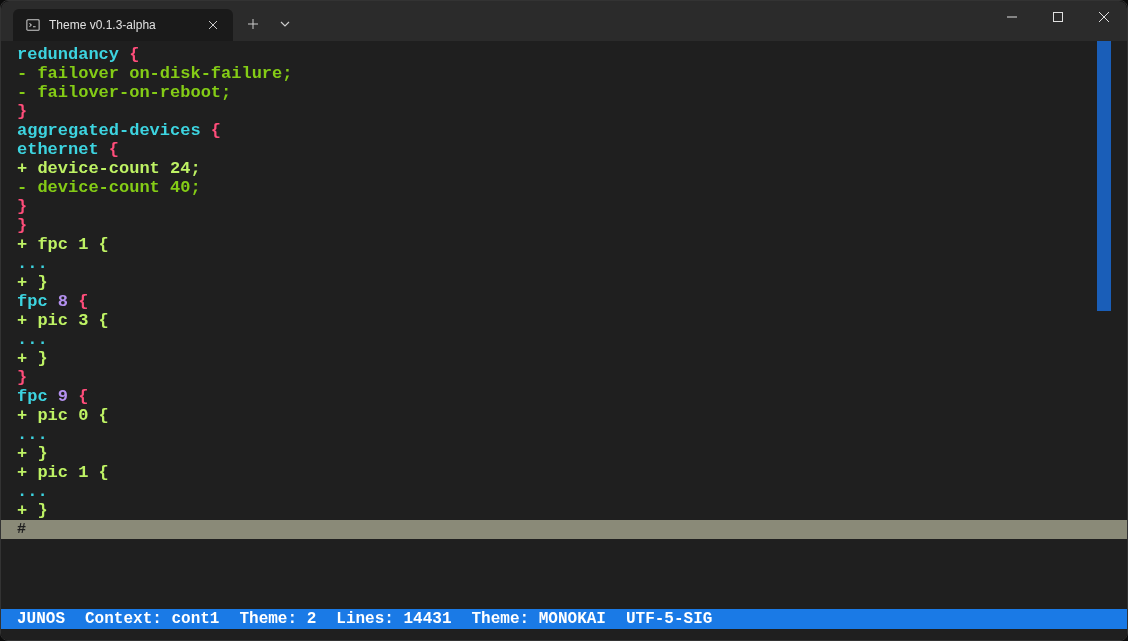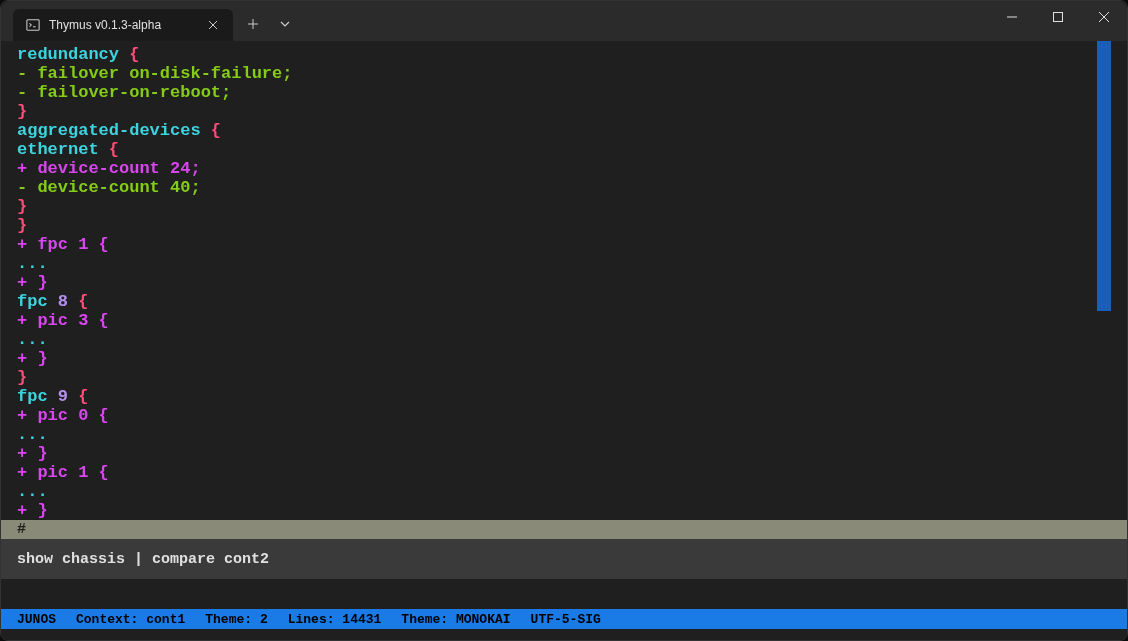--- a/index.html
+++ b/index.html
@@ -143,34 +143,34 @@
     .status-bar {
       position: absolute;
       bottom: 11px;
       left: 0;
       right: 0;
       height: 20px;
       background: #1a7ae6;
       display: flex;
       align-items: center;
       padding: 0 16px;
-      color: #000000;
-      font-size: 13px;
+      color: #ffffff;
+      font-size: 16px;
       gap: 20px;
       font-weight: bold;
       margin-top: 48px;
     }
     .status-item {
       white-space: nowrap;
     }
     .c-cyan { color: #3dd4e0; }
     .c-num { color: #b491f0; }
     .c-brace { color: #ff4d7a; }
     .c-red { color: #84cc16; }
-    .c-green { color: #d946ef; }
+    .c-green { color: #bef264; }
     .c-dots { color: #3dd4e0; }
     .line { display: block; }
     .bottom-pad {
       position: absolute;
       bottom: 0;
       left: 0;
       right: 0;
       height: 11px;
       background: #1f1f1f;
     }
@@ -180,21 +180,21 @@
 
 <div class="titlebar">
   <div class="tab">
     <span class="tab-icon">
       <svg viewBox="0 0 16 16" fill="none" stroke="#ccc" stroke-width="1.2">
         <rect x="1" y="2" width="14" height="12" rx="1"></rect>
         <path d="M4 6 L6 8 L4 10" stroke-width="1.2"></path>
         <line x1="8" y1="10" x2="11" y2="10"></line>
       </svg>
     </span>
-    <span class="tab-title">Thymus v0.1.3-alpha</span>
+    <span class="tab-title">Theme v0.1.3-alpha</span>
     <span class="tab-close">
       <svg width="10" height="10" viewBox="0 0 10 10">
         <line x1="1" y1="1" x2="9" y2="9" stroke="#ccc" stroke-width="1"></line>
         <line x1="9" y1="1" x2="1" y2="9" stroke="#ccc" stroke-width="1"></line>
       </svg>
     </span>
   </div>
   <div class="tab-actions">
     <div class="tab-action">
       <svg width="10" height="10" viewBox="0 0 10 10">
@@ -227,23 +227,20 @@
     </div>
   </div>
 </div>
 
 <div class="terminal-area">
   <div class="terminal-content" id="terminal-lines"><span class="line"><span class="c-cyan">redundancy</span><span> </span><span class="c-brace">{</span></span><span class="line"><span class="c-red">- failover on-disk-failure;</span></span><span class="line"><span class="c-red">- failover-on-reboot;</span></span><span class="line"><span class="c-brace">}</span></span><span class="line"><span class="c-cyan">aggregated-devices</span><span> </span><span class="c-brace">{</span></span><span class="line"><span class="c-cyan">ethernet</span><span> </span><span class="c-brace">{</span></span><span class="line"><span class="c-green">+ device-count 24;</span></span><span class="line"><span class="c-red">- device-count 40;</span></span><span class="line"><span class="c-brace">}</span></span><span class="line"><span class="c-brace">}</span></span><span class="line"><span class="c-green">+ fpc 1 {</span></span><span class="line"><span class="c-dots">...</span></span><span class="line"><span class="c-green">+ }</span></span><span class="line"><span class="c-cyan">fpc</span><span> </span><span class="c-num">8</span><span> </span><span class="c-brace">{</span></span><span class="line"><span class="c-green">+ pic 3 {</span></span><span class="line"><span class="c-dots">...</span></span><span class="line"><span class="c-green">+ }</span></span><span class="line"><span class="c-brace">}</span></span><span class="line"><span class="c-cyan">fpc</span><span> </span><span class="c-num">9</span><span> </span><span class="c-brace">{</span></span><span class="line"><span class="c-green">+ pic 0 {</span></span><span class="line"><span class="c-dots">...</span></span><span class="line"><span class="c-green">+ }</span></span><span class="line"><span class="c-green">+ pic 1 {</span></span><span class="line"><span class="c-dots">...</span></span><span class="line"><span class="c-green">+ }</span></span></div>
   <div class="scrollbar"></div>
   <div class="cursor-line">
     <span>#</span>
   </div>
-  <div class="command-area">
-    <span>show chassis | compare cont2</span>
-  </div>
   <div class="status-bar">
     <span class="status-item">JUNOS</span>
     <span class="status-item"><span>Context:</span> <span>cont1</span></span>
     <span class="status-item"><span>Theme:</span> <span>2</span></span>
     <span class="status-item"><span>Lines:</span> <span>14431</span></span>
     <span class="status-item"><span>Theme:</span> <span>MONOKAI</span></span>
     <span class="status-item">UTF-5-SIG</span>
   </div>
   <div class="bottom-pad"></div>
 </div>

